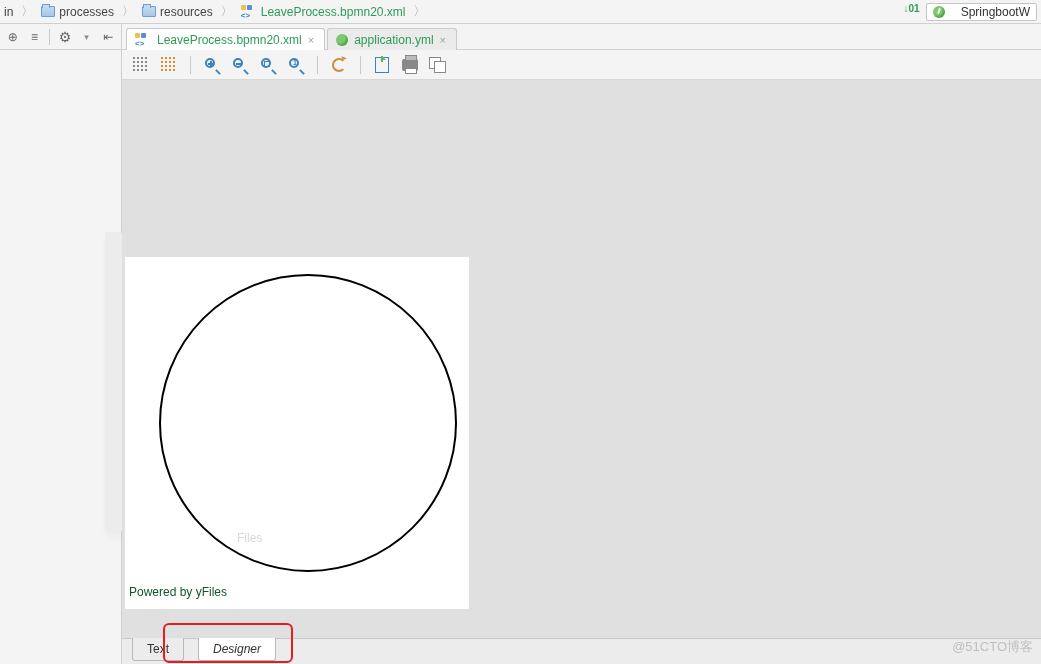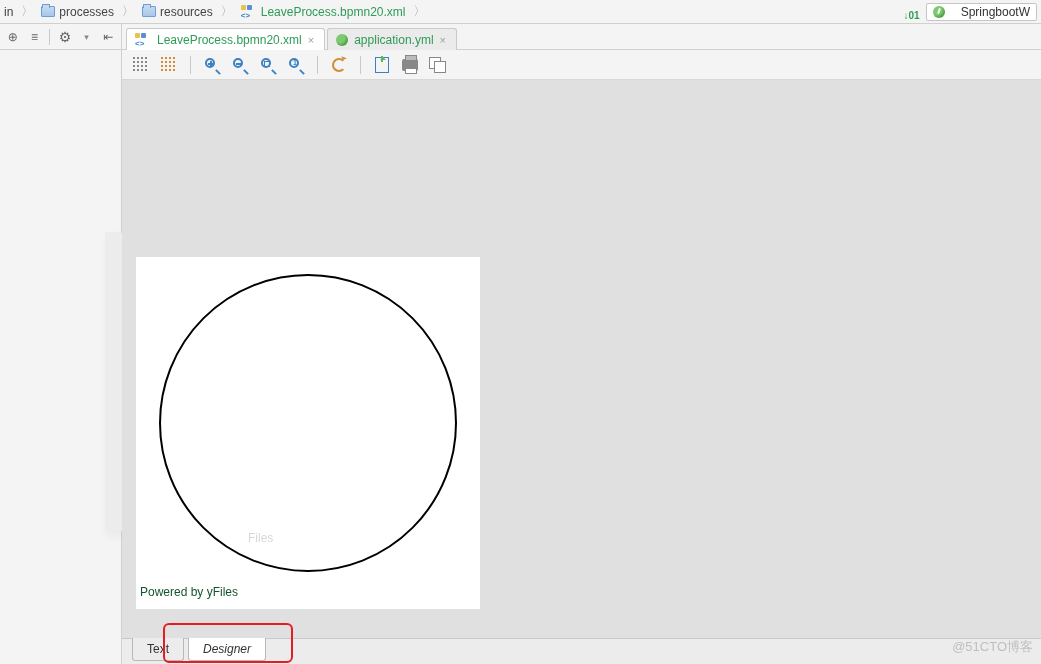--- a/index.html
+++ b/index.html
@@ -12,21 +12,21 @@
   .crumb span.label { color: #444; }
   .crumb.file span.label { color: #2e9b56; }
   .chev { color: #9e9e9e; }
   .folder-icon { width: 14px; height: 11px; border: 1px solid #6d9ed8; border-radius: 1px; background: linear-gradient(#c3d9f0,#a9c7e8); position: relative; }
   .folder-icon::before { content: ""; position: absolute; top:-3px; left:0; width:6px; height:3px; background:#c3d9f0; border:1px solid #6d9ed8; border-bottom:none; border-radius:1px 1px 0 0;}
   .bpmn-icon { width:16px; height:14px; display:flex; flex-direction:column; justify-content:space-between; }
   .bpmn-icon .top { display:flex; gap:1px; }
   .bpmn-icon .sq { width:5px; height:5px; border-radius:1px; }
   .bpmn-icon .y { background:#e7c54a;} .bpmn-icon .b { background:#5a8fd6;}
   .bpmn-icon .bot { font-size:8px; color:#3b82c4; font-weight:bold; line-height:6px; }
-  .run-side { display:flex; align-items:flex-end; gap:6px; }
+  .run-side { display:flex; align-items:flex-start; gap:6px; }
   .binary-icon { font-size:10px; color:#2e9b56; font-weight:600; }
   .run-combo { display:flex; align-items:center; gap:16px; background:#fff; border:1px solid #c5c5c5; padding:1px 6px; border-radius:2px; }
   .spring-leaf { width:12px; height:12px; border-radius:50%; background: radial-gradient(circle at 35% 35%, #7dc96f 40%, #4ca23e 70%); position:relative; }
   .spring-leaf::after{content:"";position:absolute;top:2px;left:5px;width:2px;height:6px;background:#fff;border-radius:1px;transform:rotate(20deg);}
   .run-combo span.rc-label{color:#333;}
 
   
   .main-row { display:flex; height: calc(100% - 24px); }
   .left-gutter { width:122px; background:#f4f4f4; border-right:1px solid #d0d0d0; position:relative; }
   .gutter-tools { height:26px; border-bottom:1px solid #d0d0d0; display:flex; align-items:center; gap:8px; padding:0 6px; }
@@ -69,27 +69,27 @@
   .export .arr{position:absolute;top:-2px;left:5px;width:2px;height:6px;background:#5cb85c;}
   .printer { width:16px;height:12px;background:#888;border-radius:2px;position:relative;}
   .printer::before{content:"";position:absolute;top:-4px;left:3px;width:10px;height:4px;background:#bbb;border:1px solid #888;}
   .printer::after{content:"";position:absolute;bottom:-3px;left:3px;width:10px;height:4px;background:#fff;border:1px solid #888;}
   .overlap { width:18px;height:16px;position:relative;}
   .overlap::before{content:"";position:absolute;top:0;left:0;width:10px;height:10px;border:1px solid #888;background:#fff;}
   .overlap::after{content:"";position:absolute;top:4px;left:5px;width:10px;height:10px;border:1px solid #888;background:#fff;}
 
   
   .canvas-wrap { flex:1; background:#e0e0e0; position:relative; overflow:hidden; }
-  .canvas { position:absolute; top:177px; left:14px; width:344px; height:352px; background:#fff; }
+  .canvas { position:absolute; top:177px; left:3px; width:344px; height:352px; background:#fff; }
   .watermark-top { position:absolute; bottom:64px; left:112px; color:#d8d8d8; font-size:12px; }
   .watermark-bot { position:absolute; bottom:10px; left:4px; color:#14532d; font-size:12px; }
   .big-circle { position:absolute; top:194px; left:37px; width:298px; height:298px; border:2px solid #000; border-radius:50%; background:transparent; }
 
   
-  .bottom-tabs { height:26px; background:#ececec; border-top:1px solid #c9c9c9; display:flex; align-items:flex-start; padding-left:10px; gap:4px; }
+  .bottom-tabs { height:26px; background:#ececec; border-top:1px solid #c9c9c9; display:flex; align-items:flex-start; padding-left:10px; gap:14px; }
   .btab { padding:4px 14px 4px 14px; border:1px solid #b8b8b8; border-top:none; background:#ececec; border-radius:0 0 3px 3px; cursor:pointer; position:relative; top:-1px; }
   .btab.active { background:#ffffff;font-style:italic; }
 
   
   .highlight-box { position:absolute; border:2px solid #e51c23; border-radius:6px; left:163px; top:623px; width:130px; height:40px; pointer-events:none; }
 
   
   .page-watermark { position:absolute; right:8px; bottom:8px; color:#bfbfbf; font-size:13px; font-weight:500; }
 
   .left-shadow { position:absolute; left:105px; top:232px; width:17px; height:300px; background:#ececec; box-shadow: 2px 4px 8px rgba(0,0,0,0.05); border-radius:2px;}

